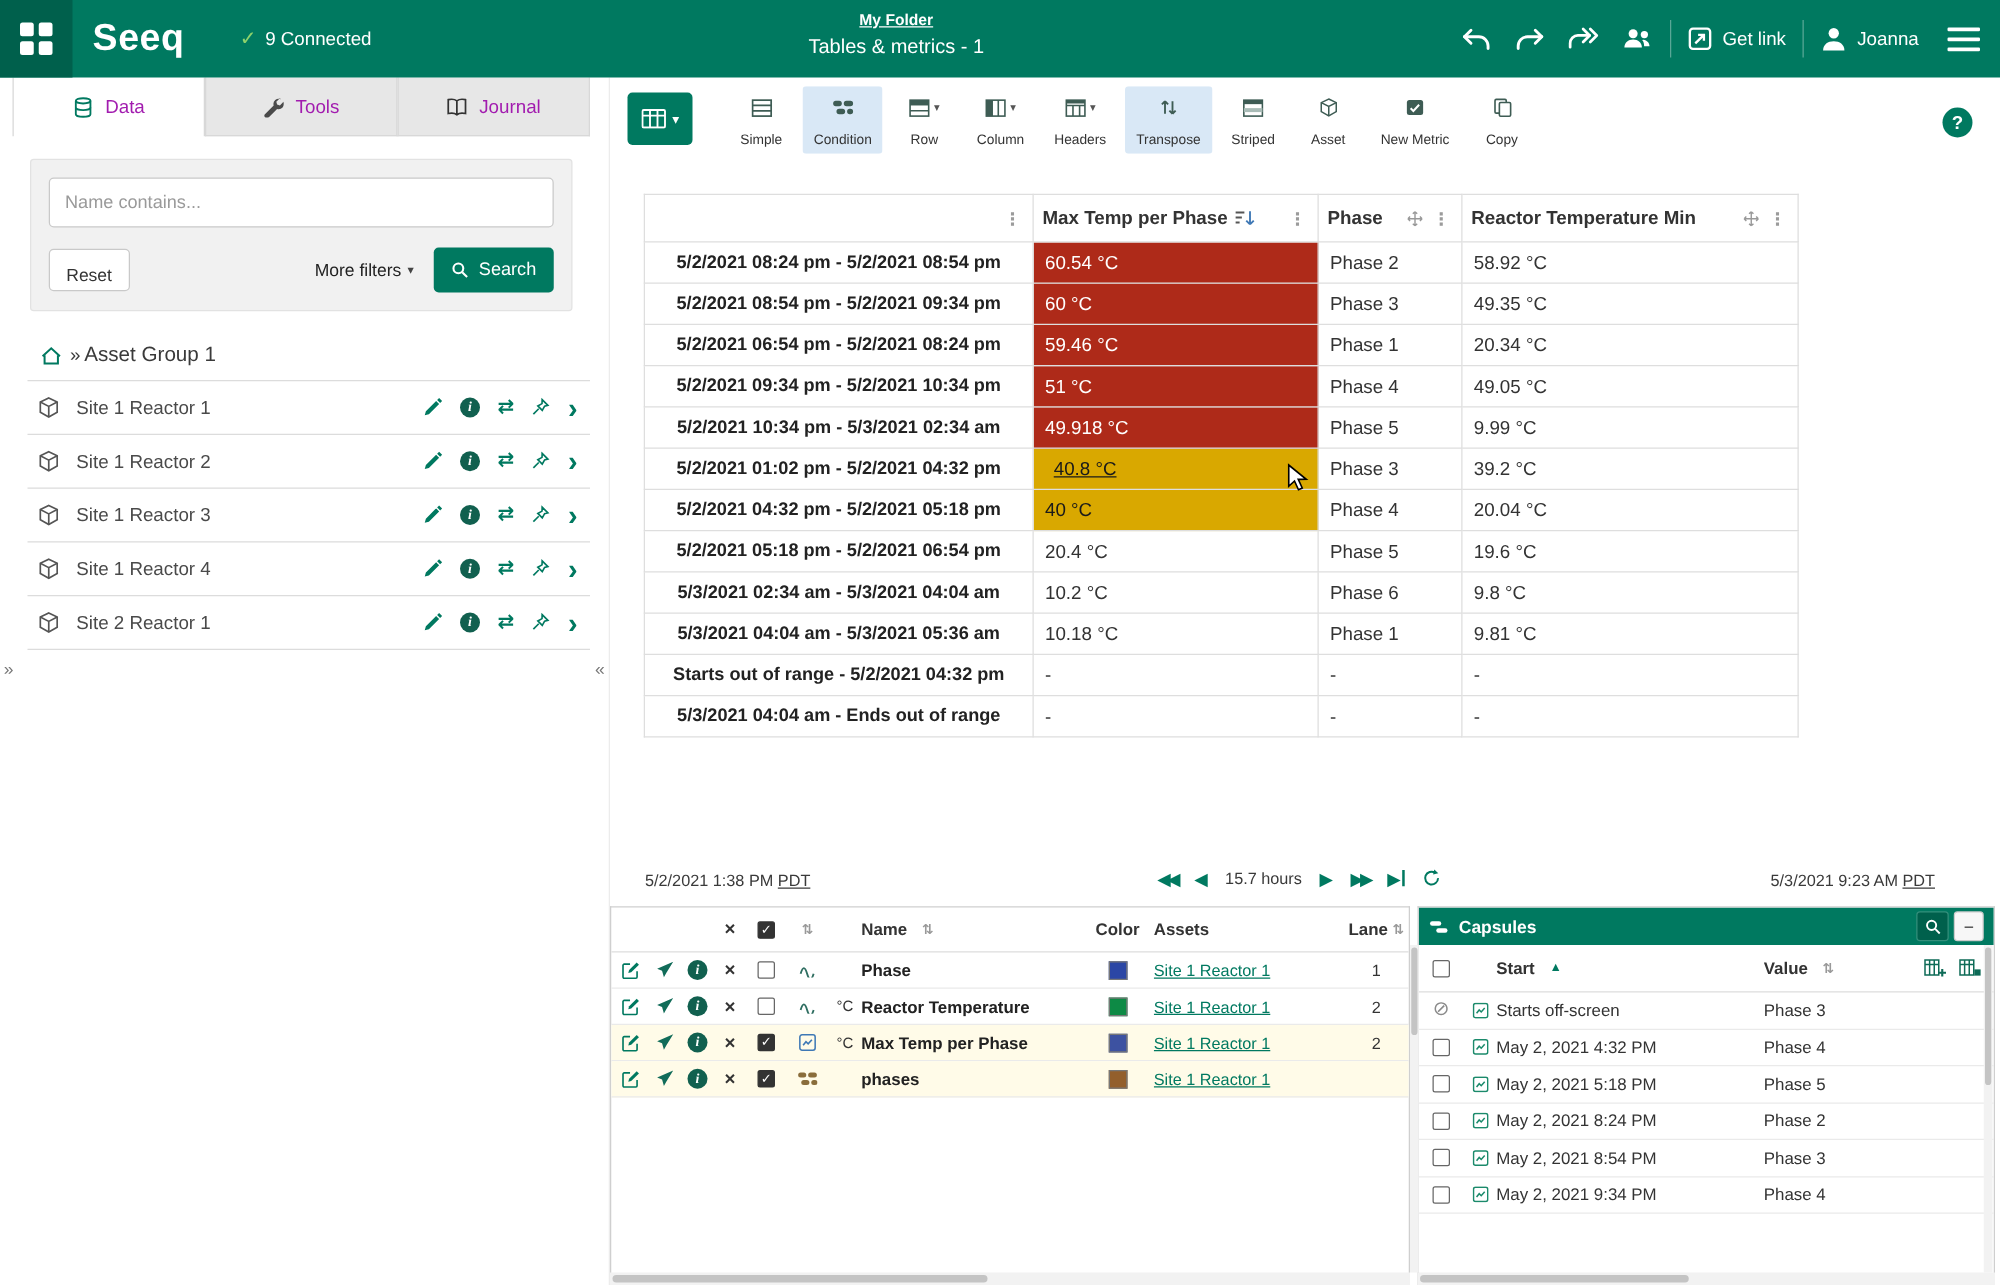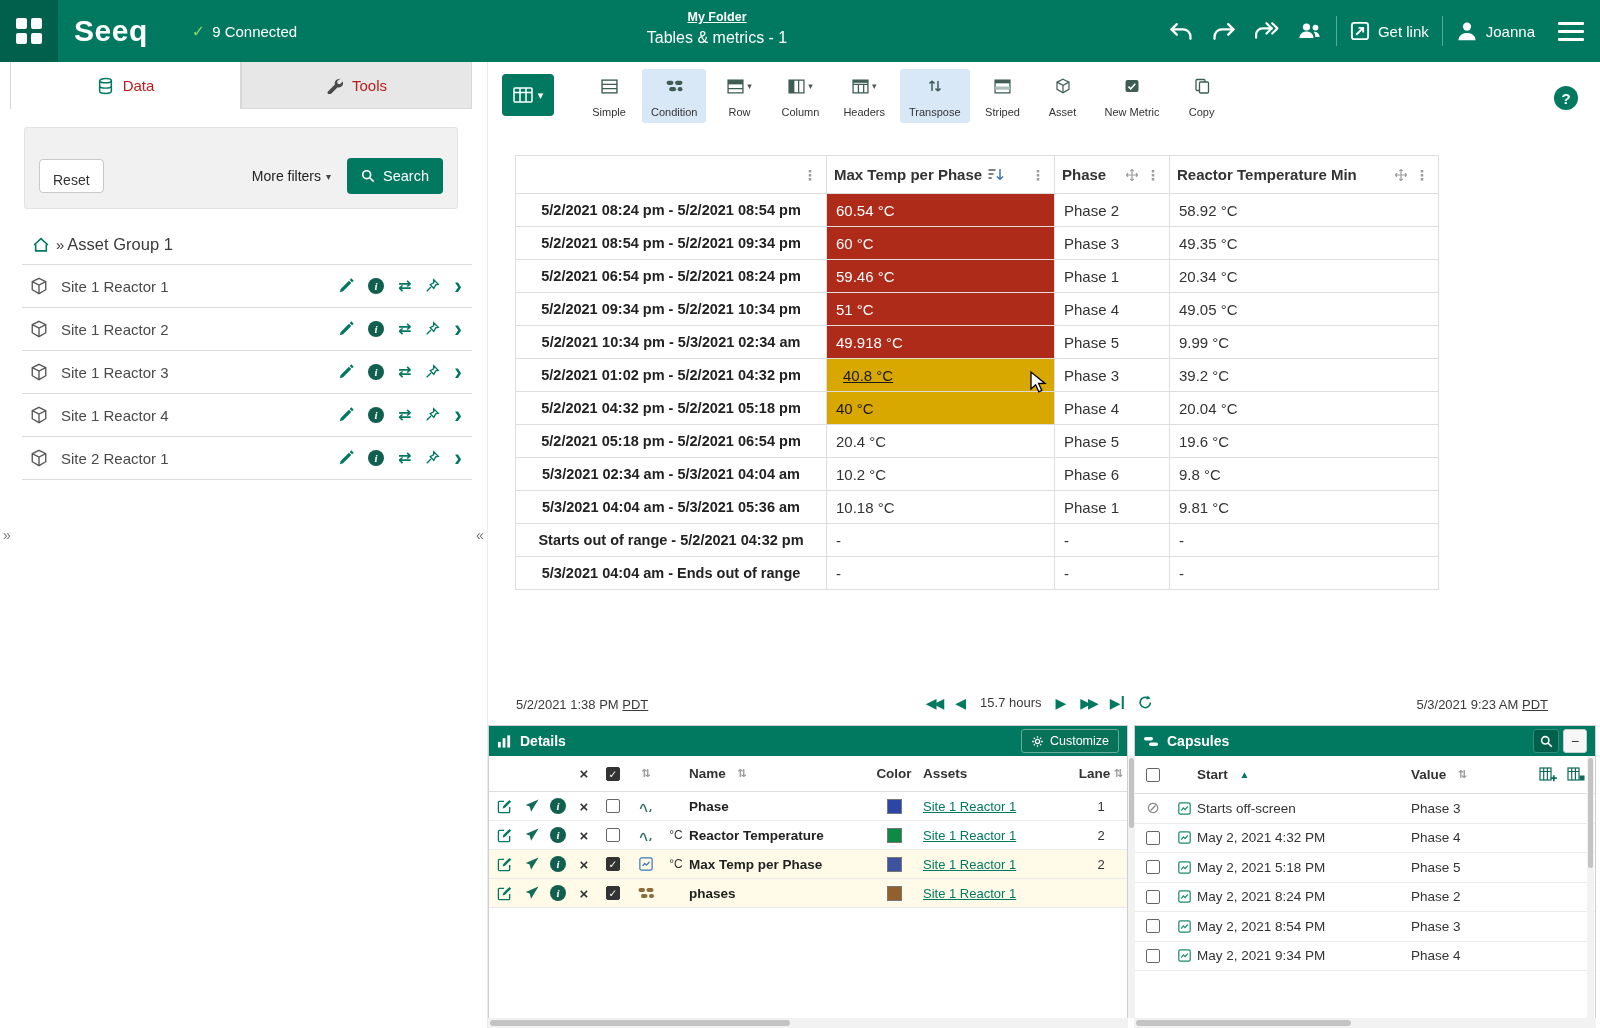--- a/index.html
+++ b/index.html
@@ -26,21 +26,21 @@
   .burger i { height:3px; background:#fff; border-radius:1px; }
 
   
   .rail { position:absolute; width:14px; color:#777; font-size:14px; text-align:center; cursor:pointer; z-index:4; }
   .rail.left { left:0; top:527px; }
   .rail.mid { left:473px; top:527px; }
 
   
   .sidebar { position:absolute; left:10px; top:62px; width:462px; bottom:0; background:#fff; }
   .tabs { display:flex; height:47px; }
-  .tab { flex:1; display:flex; align-items:center; justify-content:center; gap:9px; background:#E7E7E7; border:1px solid #D8D8D8; border-top:none; font-size:15px; color:#b91c1c; cursor:pointer; }
+  .tab { flex:1; display:flex; align-items:center; justify-content:center; gap:9px; background:#E7E7E7; border:1px solid #D8D8D8; border-top:none; font-size:15px; color:#a21caf; cursor:pointer; }
   .tab.active { background:#fff; border-bottom:none; }
   .search-panel { margin:18px 14px 0; background:#F1F1F1; border:1px solid #E2E2E2; border-radius:3px; padding:14px; }
   .search-input { width:100%; height:40px; border:1px solid #C9C9C9; border-radius:4px; padding:0 12px; font-size:14.5px; font-family:inherit; color:#333; background:#fff; }
   .search-input::placeholder { color:#9A9A9A; }
   .search-row { display:flex; align-items:center; margin-top:16px; }
   .btn-reset { height:34px; padding:12px 13px; background:#fff; border:1px solid #C9C9C9; border-radius:4px; font-size:14px; color:#333; cursor:pointer; font-family:inherit; }
   .more-filters { margin-left:auto; font-size:14px; color:#222; cursor:pointer; display:flex; align-items:center; gap:5px; }
   .more-filters .cd { font-size:10px; color:#444; }
   .btn-search { height:36px; margin-left:16px; padding:0 14px; background:var(--brand,#007960); color:#fff; border:none; border-radius:4px; font-size:14.5px; cursor:pointer; display:flex; align-items:center; gap:8px; font-family:inherit; }
   .asset-crumb { display:flex; align-items:center; gap:3px; margin:26px 0 10px 22px; font-size:16.5px; color:#3A3A3A; }
@@ -241,23 +241,30 @@
           </g>
         </svg>
       <span>Data</span>
     </div>
     <div class="tab">
       <svg width="17" height="17" viewBox="0 0 16 16">
           <path fill="#4A4A4A" d="M13.8 2.2a4 4 0 0 0-5.4 4.8L2 13.4a1.8 1.8 0 1 0 2.6 2.6l6.4-6.4a4 4 0 0 0 4.8-5.4l-2.7 2.7-2.1-.6-.6-2.1 2.7-2.7z"></path>
         </svg>
       <span>Tools</span>
     </div>
+    <div class="tab">
+      <svg width="17" height="15" viewBox="0 0 16 14">
+          <path fill="none" stroke="#333" stroke-width="1.3" d="M8 2.5C6.5 1.3 4 1 1.5 1.6V12c2.5-.6 5-.3 6.5.9 1.5-1.2 4-1.5 6.5-.9V1.6C12 1 9.5 1.3 8 2.5zM8 2.5V13"></path>
+        </svg>
+      <span>Journal</span>
+    </div>
   </div>
 
   <div class="search-panel">
+    <input class="search-input" type="text" placeholder="Name contains..." style="">
     <div class="search-row">
       <button class="btn-reset">Reset</button>
       <span class="more-filters">
         <span>More filters</span>
         <span class="cd">▾</span>
       </span>
       <button class="btn-search">
         <svg width="14" height="14" viewBox="0 0 16 16">
             <g fill="none" stroke="#fff" stroke-width="1.9">
               <circle cx="6.5" cy="6.5" r="4.5"></circle>
@@ -729,39 +736,20 @@
           <svg width="15" height="15" viewBox="0 0 16 16">
             <path fill="none" stroke="#007960" stroke-width="1.7" d="M13.5 8A5.5 5.5 0 1 1 11 3.4"></path>
             <path fill="#007960" d="M10.3.6l3.4 3.2-4.4 1z"></path>
           </svg>
         </span>
     </div>
     <div class="t-right"><span>5/3/2021 9:23 AM</span> <span class="tz">PDT</span></div>
   </div>
 
   <div class="panel details">
-    <div class="panel-head">
-      <svg width="15" height="14" viewBox="0 0 16 14">
-          <g fill="#fff">
-            <rect x="1" y="8" width="3" height="6"></rect>
-            <rect x="6" y="4" width="3" height="10"></rect>
-            <rect x="11" y="1" width="3" height="13"></rect>
-          </g>
-        </svg>
-      <span class="panel-title">Details</span>
-      <button class="customize-btn">
-        <svg width="13" height="13" viewBox="0 0 16 16">
-            <g fill="none" stroke="#fff" stroke-width="1.6">
-              <circle cx="8" cy="8" r="2.6"></circle>
-              <path d="M8 1.5v2M8 12.5v2M1.5 8h2M12.5 8h2M3.4 3.4l1.4 1.4M11.2 11.2l1.4 1.4M12.6 3.4l-1.4 1.4M4.8 11.2l-1.4 1.4"></path>
-            </g>
-          </svg>
-        <span>Customize</span>
-      </button>
-    </div>
 
     <div class="dg-head">
       <span></span>
         <span></span>
         <span></span>
       <span class="cell-c x-ic">×</span>
       <span class="cell-c">
           <span class="cb checked">
             <span>✓</span>
           </span>

